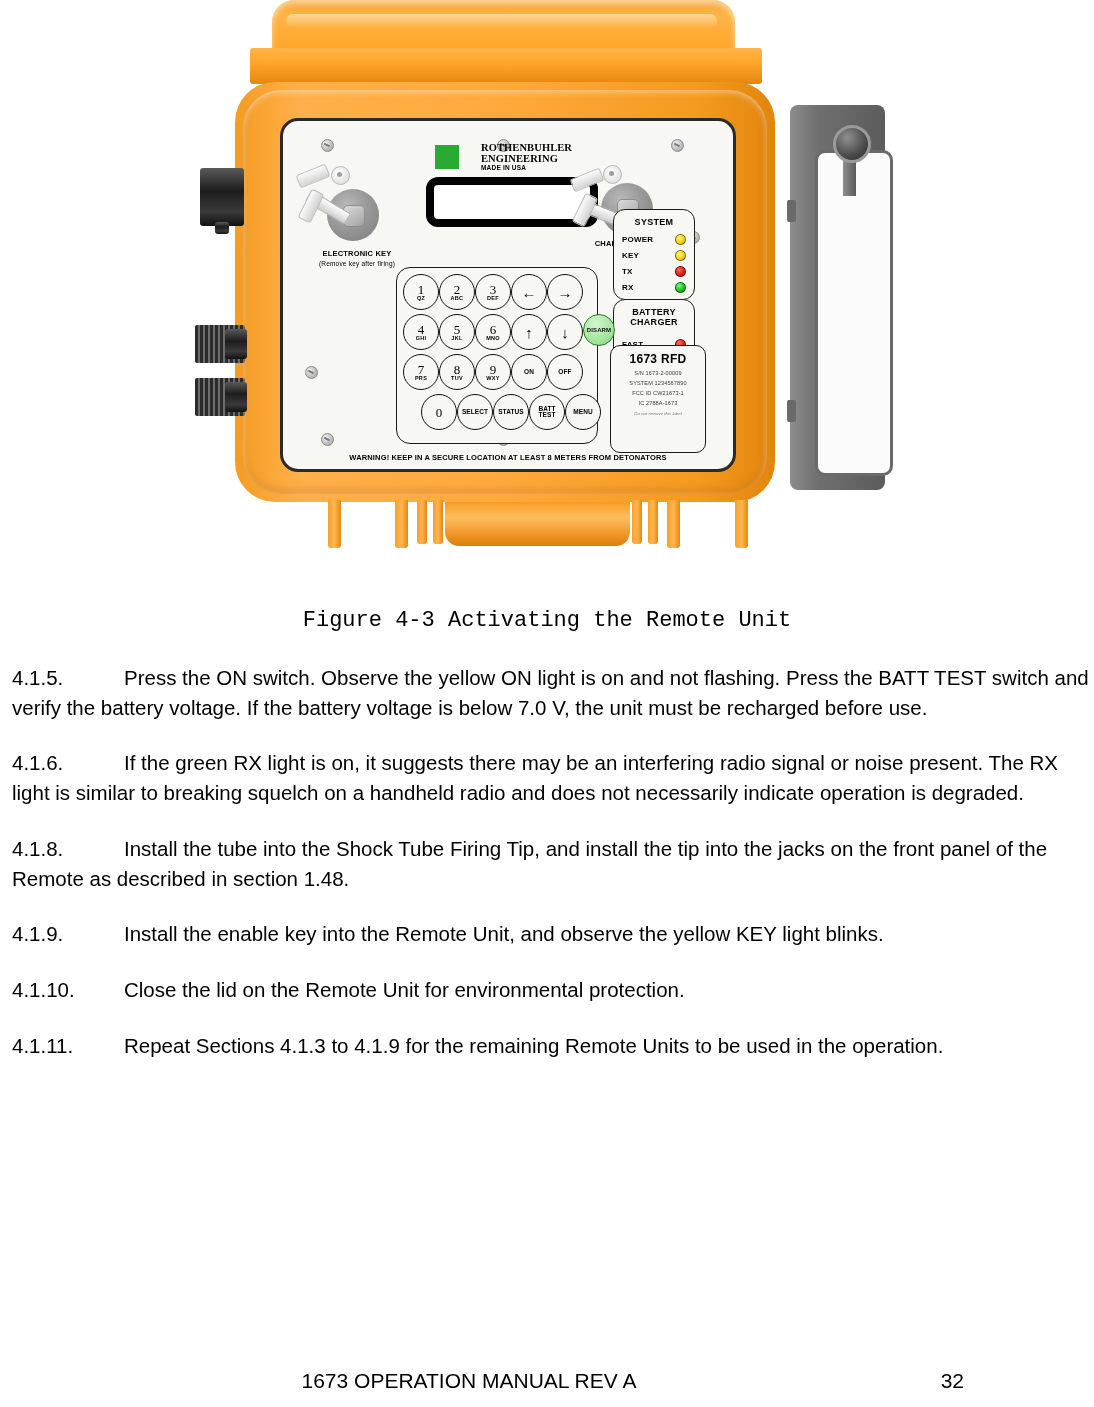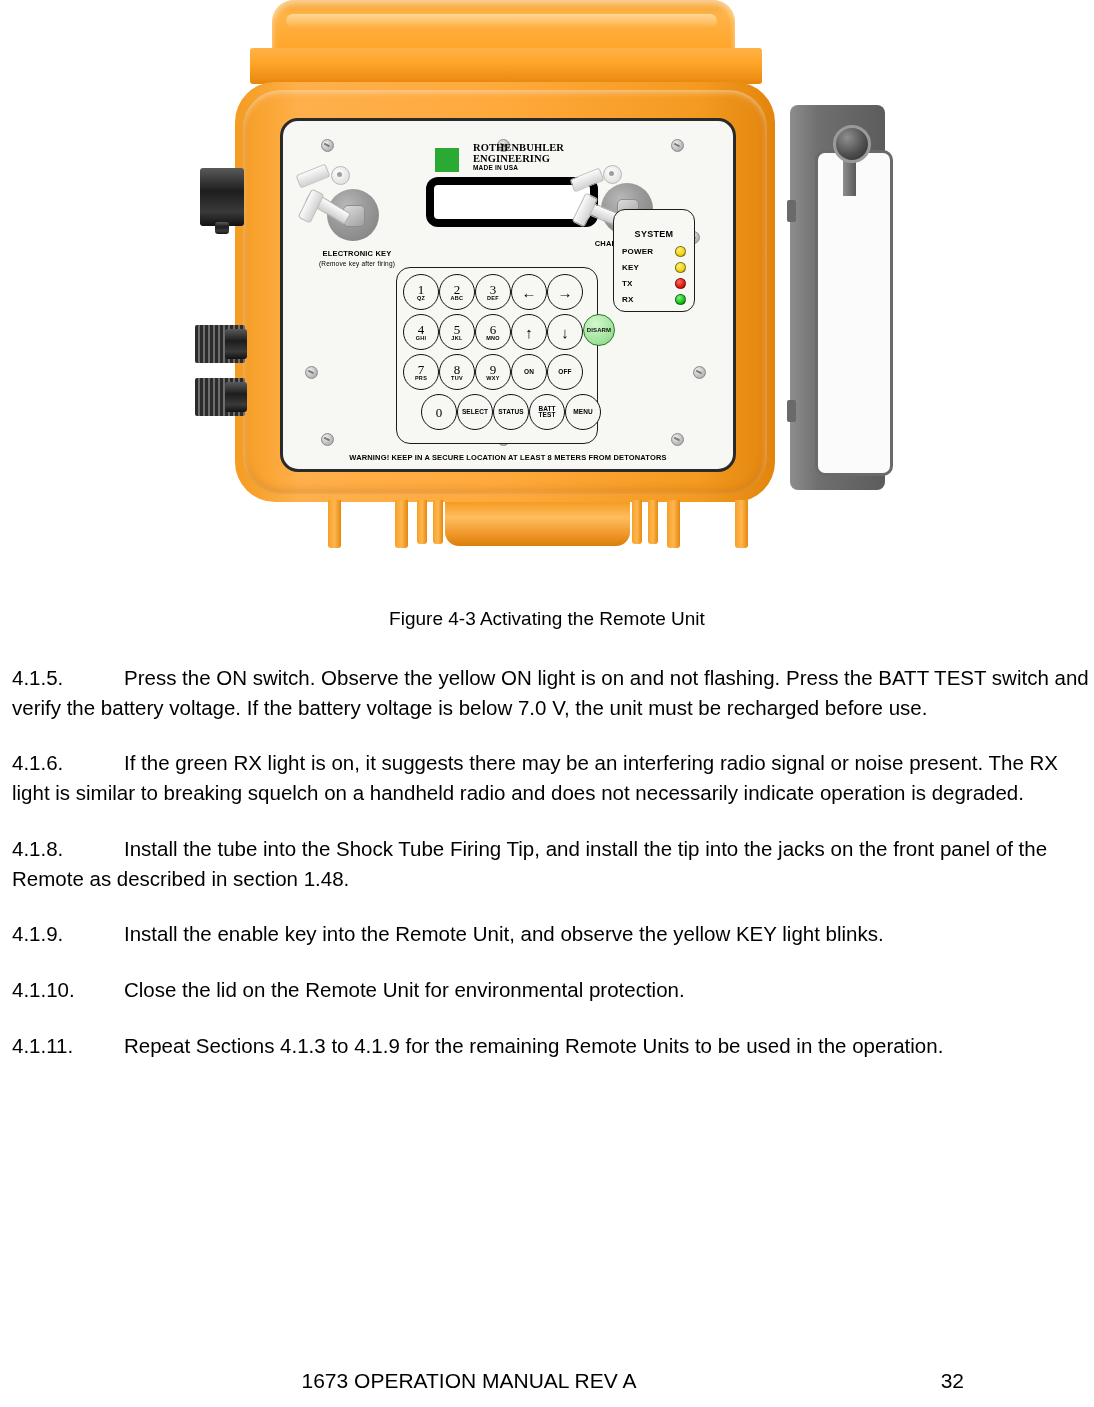--- a/index.html
+++ b/index.html
@@ -108,21 +108,21 @@
     border-radius: 50%;
     background: radial-gradient(circle at 35% 32%, #f2f2f2 0%, #c9c9c9 45%, #9a9a9a 100%);
     border: 1px solid #8a8a8a;
   }
   .screw:before{
     content:"";position:absolute;left:2px;top:4px;width:6px;height:1.5px;background:#7a7a7a;transform:rotate(28deg);
   }
 
   
   .logo-wrap{
-    position:absolute; left:152px; top:22px; display:flex; align-items:flex-end; gap:14px;
+    position:absolute; left:152px; top:22px; display:flex; align-items:center; gap:22px;
   }
   .logo-square{
     width:24px;height:24px;background:#2aaa32;
   }
   .logo-text{ line-height:1; font-family:"Liberation Serif", serif; }
   .logo-l1{font-size:10.5px;font-weight:bold;letter-spacing:.1px;}
   .logo-l2{font-size:10.5px;font-weight:bold;letter-spacing:.1px;}
   .logo-l3{font-size:6.5px;font-weight:bold;font-family:"Liberation Sans",sans-serif;letter-spacing:.2px;margin-top:1px;}
 
   
@@ -255,21 +255,22 @@
     position:absolute; left:648px; top:152px; width:13px; height:44px;
     background:linear-gradient(90deg,#8e8e8e,#5a5a5a);
   }
   .side-tab{
     position:absolute; left:592px; width:9px; height:22px; background:#6a6a6a; border-radius:2px;
   }
 
   
   .caption{
     position:absolute; left:0; top:608px; width:1094px; text-align:center;
-    font-size:19px;
+    font-size:22px;
+    font-family:Liberation Mono, monospace;
   }
   #doc-body{
     position:absolute; left:0; top:663px; width:1094px;
   }
   .para{
     font-size:20.5px;
     line-height:1.45;
     margin:0 0 26px 12px;
     text-align:left;
   }
@@ -360,41 +361,61 @@
       </div>
       <div class="key-blade" style="left:296px;top:86px;transform:rotate(22deg);"></div>
       <div class="key-fob" style="left:288px;top:52px;width:30px;height:12px;transform:rotate(-22deg);"></div>
       <div class="key-fob" style="left:286px;top:82px;width:30px;height:12px;transform:rotate(-64deg);"></div>
       <div class="key-ring" style="left:320px;top:44px;"></div>
       <div class="cap-label" style="left:290px;top:118px;width:120px;">
         <span>CHARGE/PROGRAM</span>
       </div>
 
 
-      <div class="ind-box" style="left:330px;top:88px;width:80px;height:82px;padding-top:19px;">
+      <div class="ind-box" style="left:330px;top:88px;width:80px;height:82px;padding-top:7px;">
         <div class="ind-title">SYSTEM</div>
         <div class="ind-row" style="margin-top:7px;">
           <span class="ind-name">POWER</span>
           <span class="led yellow"></span>
         </div>
         <div class="ind-row" style="margin-top:5px;">
           <span class="ind-name">KEY</span>
           <span class="led yellow"></span>
         </div>
         <div class="ind-row" style="margin-top:5px;">
           <span class="ind-name">TX</span>
           <span class="led red"></span>
         </div>
         <div class="ind-row" style="margin-top:5px;">
           <span class="ind-name">RX</span>
           <span class="led green"></span>
         </div>
       </div>
 
-
+      <div class="ind-box" style="left:330px;top:178px;width:80px;height:78px;padding-top:7px;">
+        <div class="ind-title">BATTERY</div>
+        <div class="ind-title">CHARGER</div>
+        <div class="ind-row" style="margin-top:12px;">
+          <span class="ind-name">FAST</span>
+          <span class="led red"></span>
+        </div>
+        <div class="ind-row" style="margin-top:6px;">
+          <span class="ind-name">SLOW</span>
+          <span class="led green"></span>
+        </div>
+      </div>
+
+      <div class="rating">
+        <div class="model">1673 RFD</div>
+        <div class="rline">S/N  1673-2-00009</div>
+        <div class="rline">SYSTEM  1234567890</div>
+        <div class="rline">FCC ID  CW21673-1</div>
+        <div class="rline">IC  2788A-1673</div>
+        <div class="fine">Do not remove this label</div>
+      </div>
 
       <div class="keypad">
           <div class="kbtn" style="left: 6px; top: 6px; width: 34px; height: 34px;">
             <div class="num">1</div>
             <div class="sub">QZ</div>
           </div>
           <div class="kbtn" style="left: 42px; top: 6px; width: 34px; height: 34px;">
             <div class="num">2</div>
             <div class="sub">ABC</div>
           </div>

